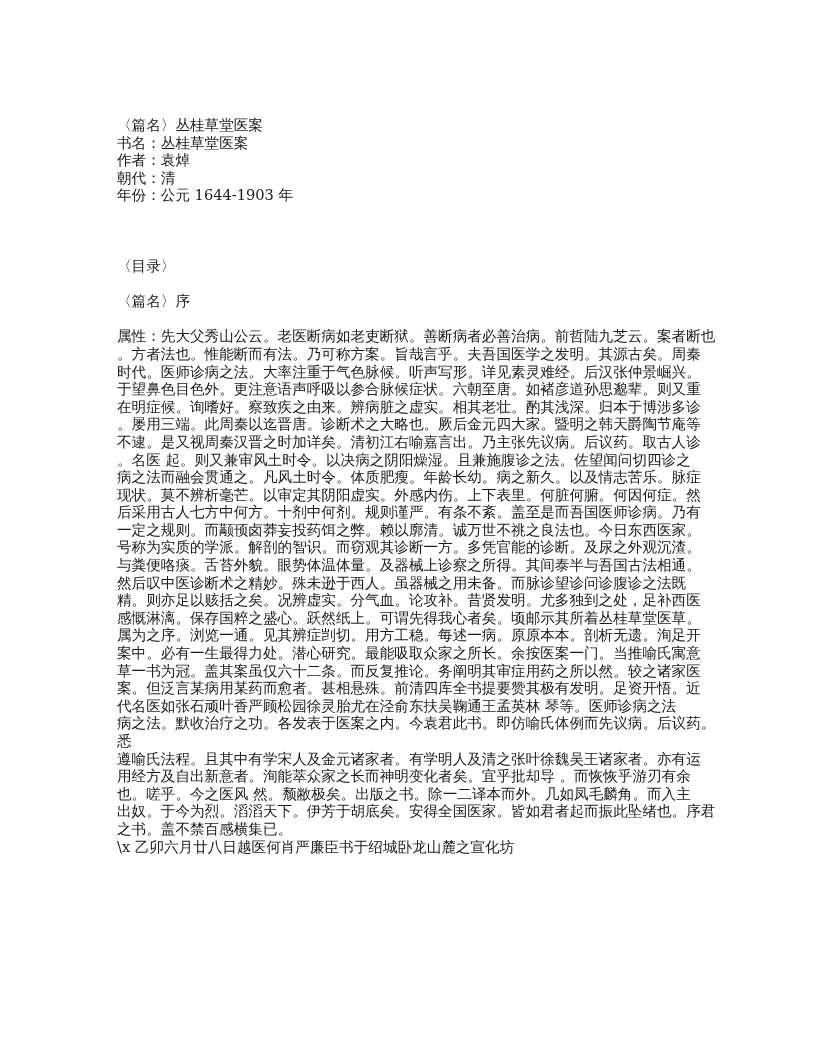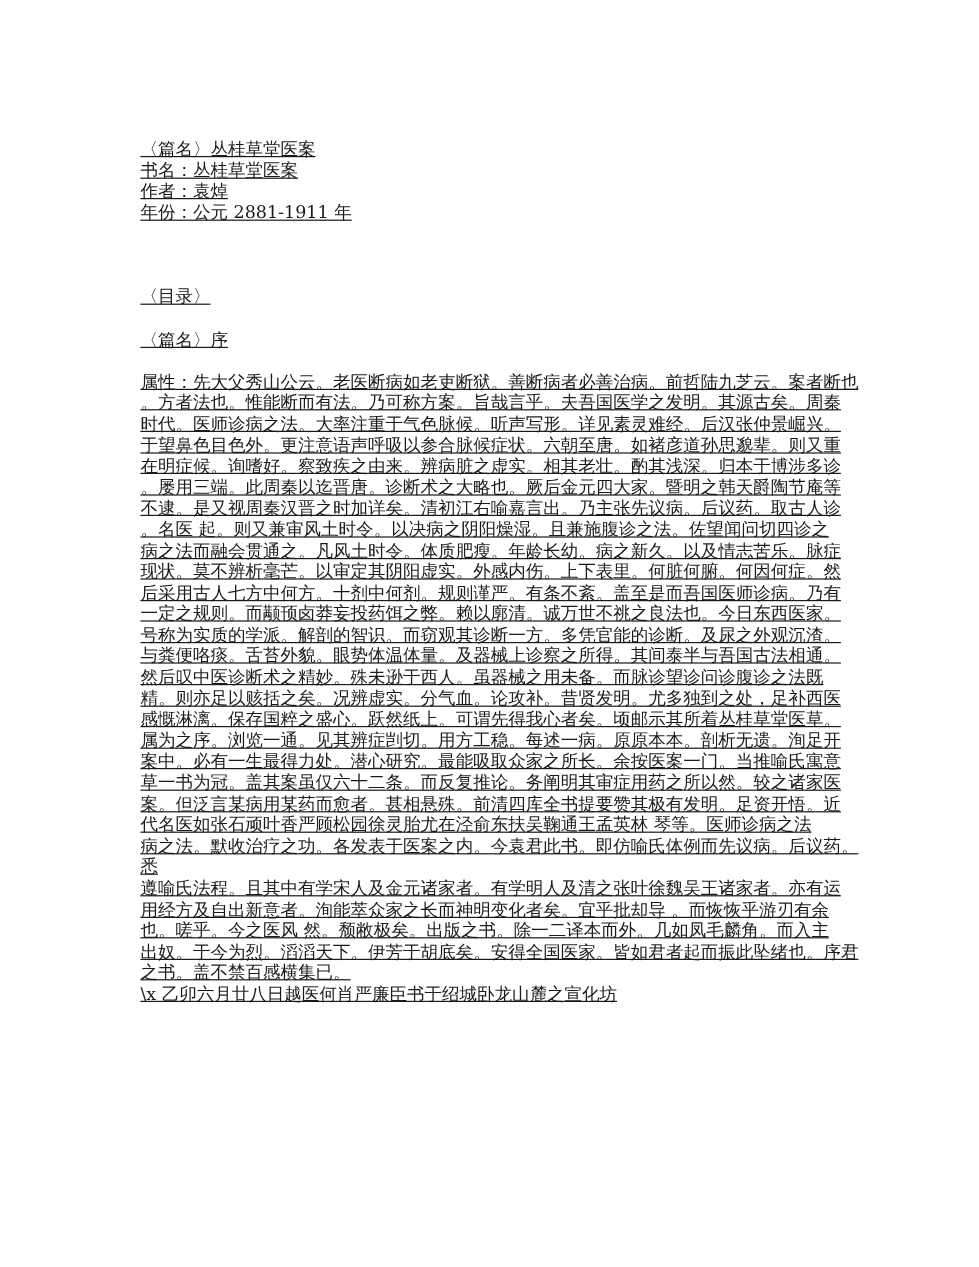--- a/index.html
+++ b/index.html
@@ -1,33 +1,34 @@
 <!DOCTYPE html>
 <html><head>
 <meta charset="utf-8">
 <style>
   html, body { margin: 0; padding: 0; background: #ffffff; }
   body { width: 816px; height: 1056px; position: relative; overflow: hidden; }
   .page {
     position: absolute; left: 117px; top: 116px; width: 600px;
     font-family: "DejaVu Serif", "Liberation Serif", serif;
-    font-size: 14.6px; line-height: 17.6px; color: #1a1a1a; text-decoration: underline;
+    font-size: 14.6px; line-height: 17.6px; color: #1a1a1a;
   }
   .line { white-space: pre; height: 17.6px; }
   .gap-lg { height: 53px; }
   .gap-sm { height: 17.6px; }
 </style>
 </head>
 <body>
 
 <div class="page">
   <div class="line">〈篇名〉丛桂草堂医案</div>
   <div class="line">书名：丛桂草堂医案</div>
   <div class="line">作者：袁焯</div>
-  <div class="line">年份：公元 2881-1911 年</div>
+  <div class="line">朝代：清</div>
+  <div class="line">年份：公元 1644-1903 年</div>
   <div class="gap-lg"></div>
   <div class="line">〈目录〉</div>
   <div class="gap-sm"></div>
   <div class="line">〈篇名〉序</div>
   <div class="gap-sm"></div>
   <div>
     <div class="line">属性：先大父秀山公云。老医断病如老吏断狱。善断病者必善治病。前哲陆九芝云。案者断也</div>
     <div class="line">。方者法也。惟能断而有法。乃可称方案。旨哉言乎。夫吾国医学之发明。其源古矣。周秦</div>
     <div class="line">时代。医师诊病之法。大率注重于气色脉候。听声写形。详见素灵难经。后汉张仲景崛兴。</div>
     <div class="line">于望鼻色目色外。更注意语声呼吸以参合脉候症状。六朝至唐。如褚彦道孙思邈辈。则又重</div>

